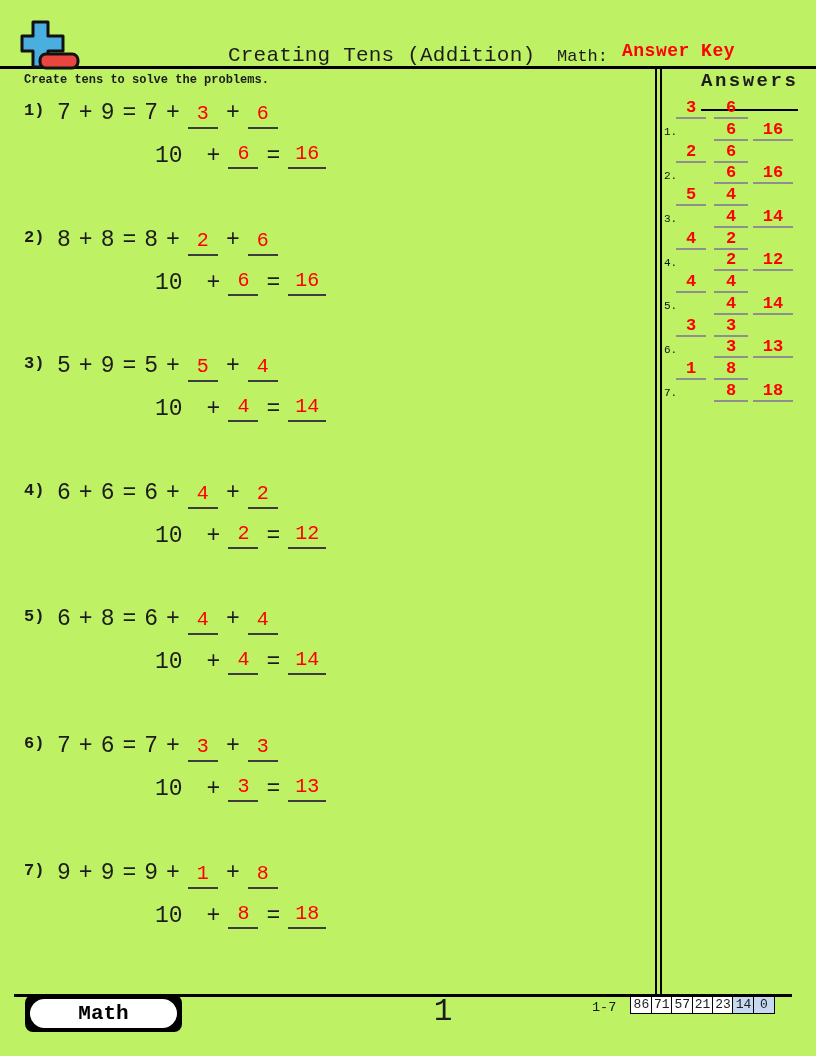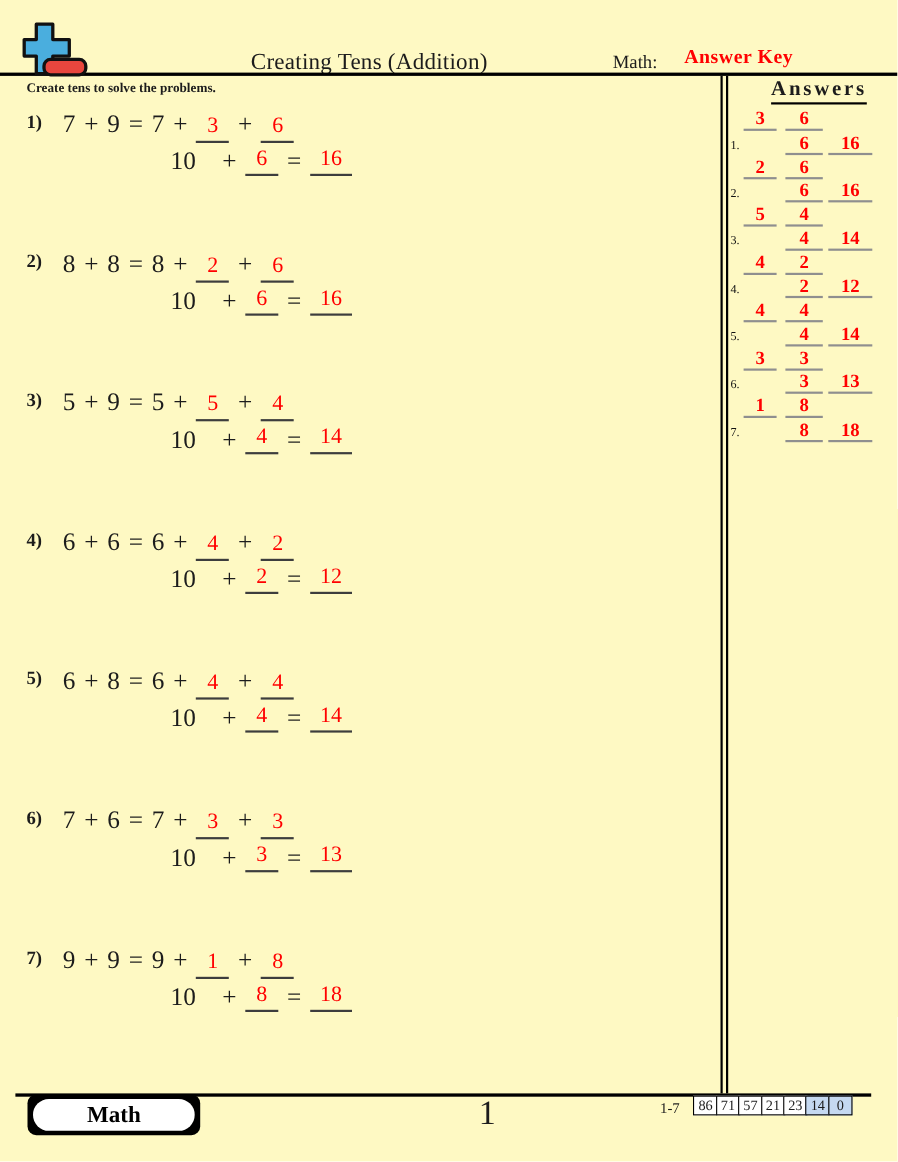--- a/index.html
+++ b/index.html
@@ -1,35 +1,35 @@
 <!DOCTYPE html>
 <html><head>
 <meta charset="utf-8">
 <style>
   html,body{margin:0;padding:0;background:#ffffff;}
   .page{
     position:relative;
     width:816px;height:1056px;
-    background:#fef9c3;
-    font-family:Liberation Serif, serif;
+    background:#bef264;
+    font-family:Liberation Mono, monospace;
     color:#1c1c1c;
     overflow:hidden;
   }
   
   .logo-svg{position:absolute;left:20px;top:20px;z-index:3;}
   .page-title{position:absolute;left:228px;top:44px;font-size:21px;letter-spacing:.2px;}
   .name-label{position:absolute;left:557px;top:47px;font-size:17px;}
   .name-value{position:absolute;left:622px;top:41px;font-size:18px;font-weight:700;color:#ff0000;letter-spacing:.5px;}
   .header-line{position:absolute;left:0;top:66px;width:816px;height:3px;background:#000;z-index:1;}
   .instruction{position:absolute;left:24px;top:73px;font-size:12px;font-weight:700;}
   
   .answers-heading{
     position:absolute;left:701px;top:70px;
     font-size:19px;font-weight:700;letter-spacing:2.5px;
-    border-bottom:2.5px solid #000;padding-bottom:1px;
+    border-bottom:2.5px solid #000;padding-bottom:17px;
   }
   .answers-divider{
     position:absolute;left:655px;top:69px;height:925px;width:7px;
     border-left:2px solid #000;border-right:2px solid #000;box-sizing:border-box;
   }
   .answers-list{position:absolute;left:662px;top:99px;width:145px;height:310px;}
   .answer-entry{position:absolute;left:0;width:145px;height:43px;}
   .a-blank{
     position:absolute;height:18px;line-height:18px;text-align:center;
     font-size:17px;font-weight:700;color:#ff0000;
@@ -37,41 +37,41 @@
   }
   .a-colA1{left:14px;width:30px;top:0;}
   .a-colA2{left:52px;width:34px;top:0;}
   .a-colB2{left:52px;width:34px;top:21.5px;}
   .a-colB3{left:91px;width:40px;top:21.5px;}
   .a-num{position:absolute;left:2px;top:27px;font-size:11px;color:#111;}
   
   .problems{position:absolute;left:24px;top:100px;width:610px;height:840px;}
   .problem{position:absolute;left:0;width:610px;}
   .p-line1{display:flex;align-items:baseline;gap:8px;font-size:23px;}
-  .p-line2{display:flex;align-items:flex-start;gap:8px;font-size:23px;margin-left:131px;margin-top:4px;}
+  .p-line2{display:flex;align-items:flex-start;gap:8px;font-size:23px;margin-left:131px;margin-top:14px;}
   .p-num{font-size:17px;font-weight:700;width:25px;align-self:flex-start;padding-top:1px;}
   .tok{color:#1c1c1c;}
   .tok-ten{margin-right:16px;}
   .blank{
     display:inline-block;text-align:center;color:#ff0000;font-size:20px;
     border-bottom:2.5px solid #3d3d3d;padding-bottom:3px;line-height:1.05;
   }
   .w30{width:30px;}
   .w38{width:38px;}
   
   .footer-line{position:absolute;left:14px;top:994px;width:778px;height:3px;background:#000;}
   .math-badge{position:absolute;left:25px;top:995px;width:157px;height:37px;background:#000;border-radius:8px;}
   .math-pill{
     position:absolute;left:5px;top:4px;right:5px;bottom:4px;background:#fff;border-radius:16px;
     display:flex;align-items:center;justify-content:center;
     font-size:21px;font-weight:700;color:#000;
   }
   .website{position:absolute;left:177px;top:1011px;font-size:16.5px;}
   .page-number{position:absolute;left:425px;top:994px;width:36px;text-align:center;font-size:31px;}
-  .score-range{position:absolute;left:592px;top:1000px;width:34px;text-align:center;font-size:13.5px;}
+  .score-range{position:absolute;left:592px;top:1000px;width:34px;text-align:left;font-size:13.5px;}
   .score-table{position:absolute;left:632px;top:996px;display:flex;}
   .score-cell{
     width:20px;height:16px;line-height:16px;text-align:center;font-size:13px;
     border:1.6px solid #000;margin-left:-1.6px;background:#fff;
   }
   .score-cell.hl{background:#c5d9f1;}
 </style>
 </head>
 <body>
 

